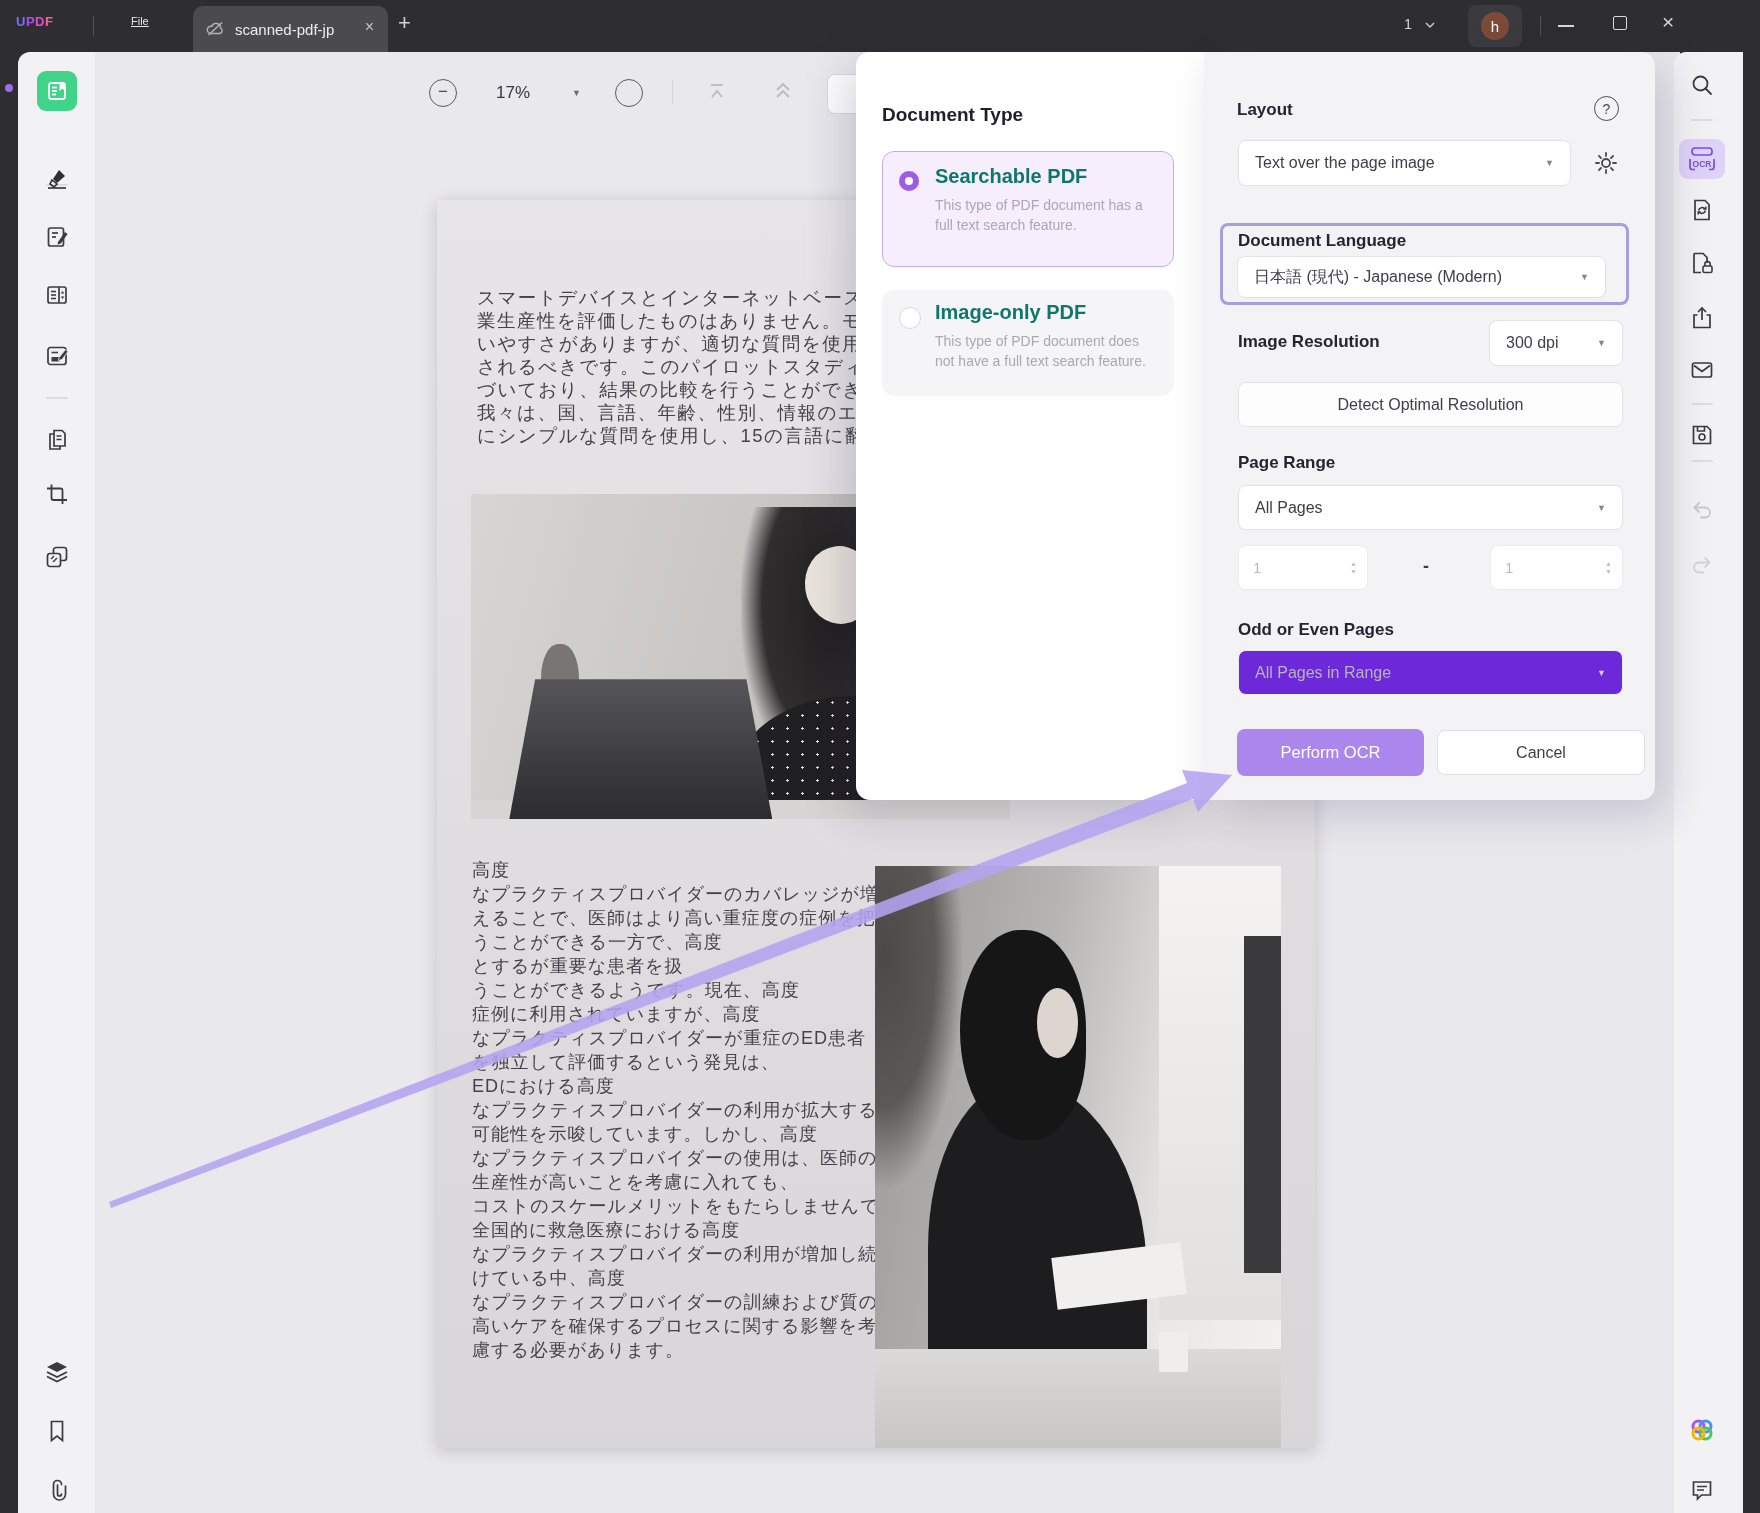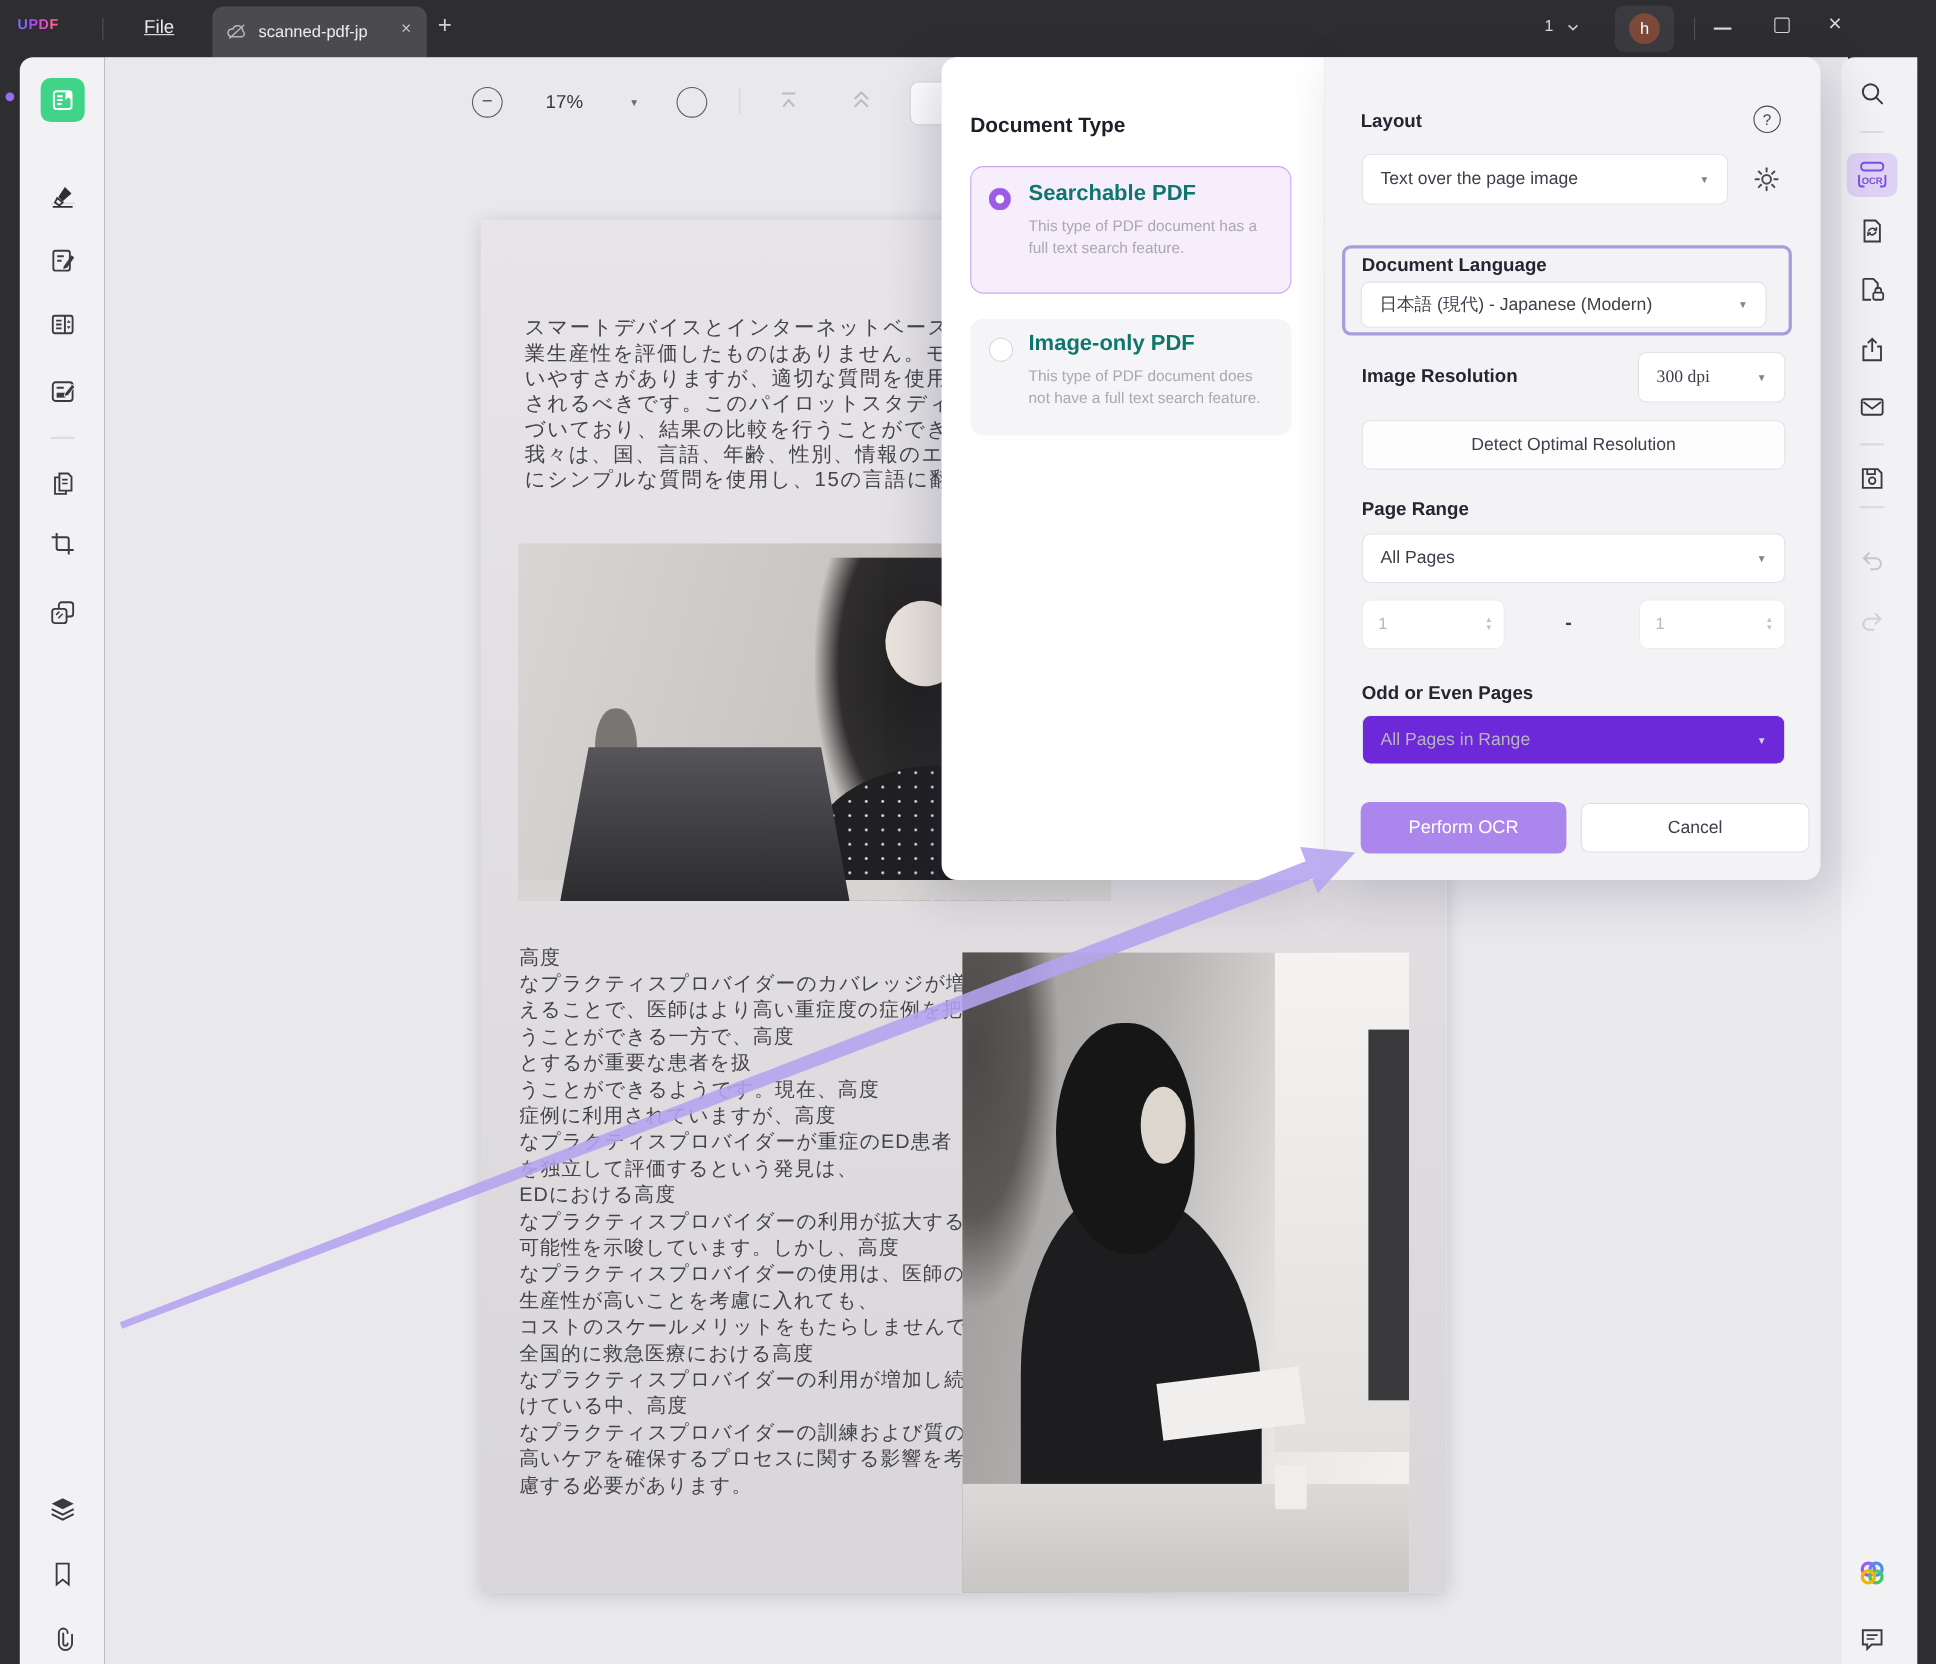--- a/index.html
+++ b/index.html
@@ -3,21 +3,21 @@
 <meta charset="utf-8">
 <style>
   html,body{margin:0;padding:0;background:#232325;font-family:"Liberation Sans","DejaVu Sans",sans-serif;}
   #app{position:relative;width:1760px;height:1513px;background:#2e2e31;overflow:hidden;}
   .abs{position:absolute;}
   
   .logo{left:16px;top:14px;font-size:13px;font-weight:bold;letter-spacing:.5px;}
   .logo span{display:inline-block;}
   .logo .l0{color:#7d6bff}.logo .l1{color:#a94df2}.logo .l2{color:#e14ccc}.logo .l3{color:#ff5f9e}
   .tb-divider{width:1px;height:20px;background:#525257;top:16px;}
-  .menu-item{top:15px;font-size:17px;color:#e8e8ea;cursor:default;text-decoration:underline;}
+  .menu-item{top:15px;font-size:11px;color:#e8e8ea;cursor:default;text-decoration:underline;}
   .tab{left:193px;top:6px;width:195px;height:46px;background:#4b4b4e;border-radius:10px 10px 0 0;}
   .tab-label{left:42px;top:15px;font-size:15px;color:#ededef;}
   .tab-close{right:14px;top:12px;font-size:16px;color:#c6c6c9;}
   .newtab{left:398px;top:10px;font-size:22px;color:#cfcfd2;}
   .pgind{left:1404px;top:16px;font-size:14.5px;color:#d6d6d9;}
   .avatarbox{left:1468px;top:5px;width:54px;height:42px;background:#3b3b3f;border-radius:8px;display:flex;align-items:center;justify-content:center;}
   .avatar{width:28px;height:28px;border-radius:50%;background:#7d4a39;color:#fff;font-size:15px;display:flex;align-items:center;justify-content:center;}
   .win-min{left:1558px;top:25px;width:16px;height:2px;background:#d8d8db;}
   .win-max{left:1613px;top:16px;width:12px;height:12px;border:1.6px solid #d8d8db;border-radius:2px;}
   .win-close{left:1662px;top:10px;font-size:21px;color:#d8d8db;}
@@ -349,21 +349,21 @@
         </svg>
     </span>
     <div class="langwrap">
       <div class="plabel" style="left:15px;top:5px;">Document Language</div>
       <div class="sel" style="left:14px;top:30px;width:369px;height:42px;">
         <span>日本語 (現代) - Japanese (Modern)</span>
         <span class="caret">▼</span>
       </div>
     </div>
     <div class="plabel" style="left:34px;top:280px;">Image Resolution</div>
-    <div class="sel" style="left:285px;top:268px;width:134px;height:46px;font-family:Liberation Serif, serif;">
+    <div class="sel" style="left:285px;top:268px;width:134px;height:46px;">
       <span>300 dpi</span>
       <span class="caret">▼</span>
     </div>
     <div class="btn btn-detect" style="left:34px;top:330px;width:385px;height:45px;">Detect Optimal Resolution</div>
     <div class="plabel" style="left:34px;top:401px;">Page Range</div>
     <div class="sel" style="left:34px;top:433px;width:385px;height:45px;">
       <span>All Pages</span>
       <span class="caret">▼</span>
     </div>
     <div class="spin" style="left:34px;top:493px;width:130px;height:45px;">

